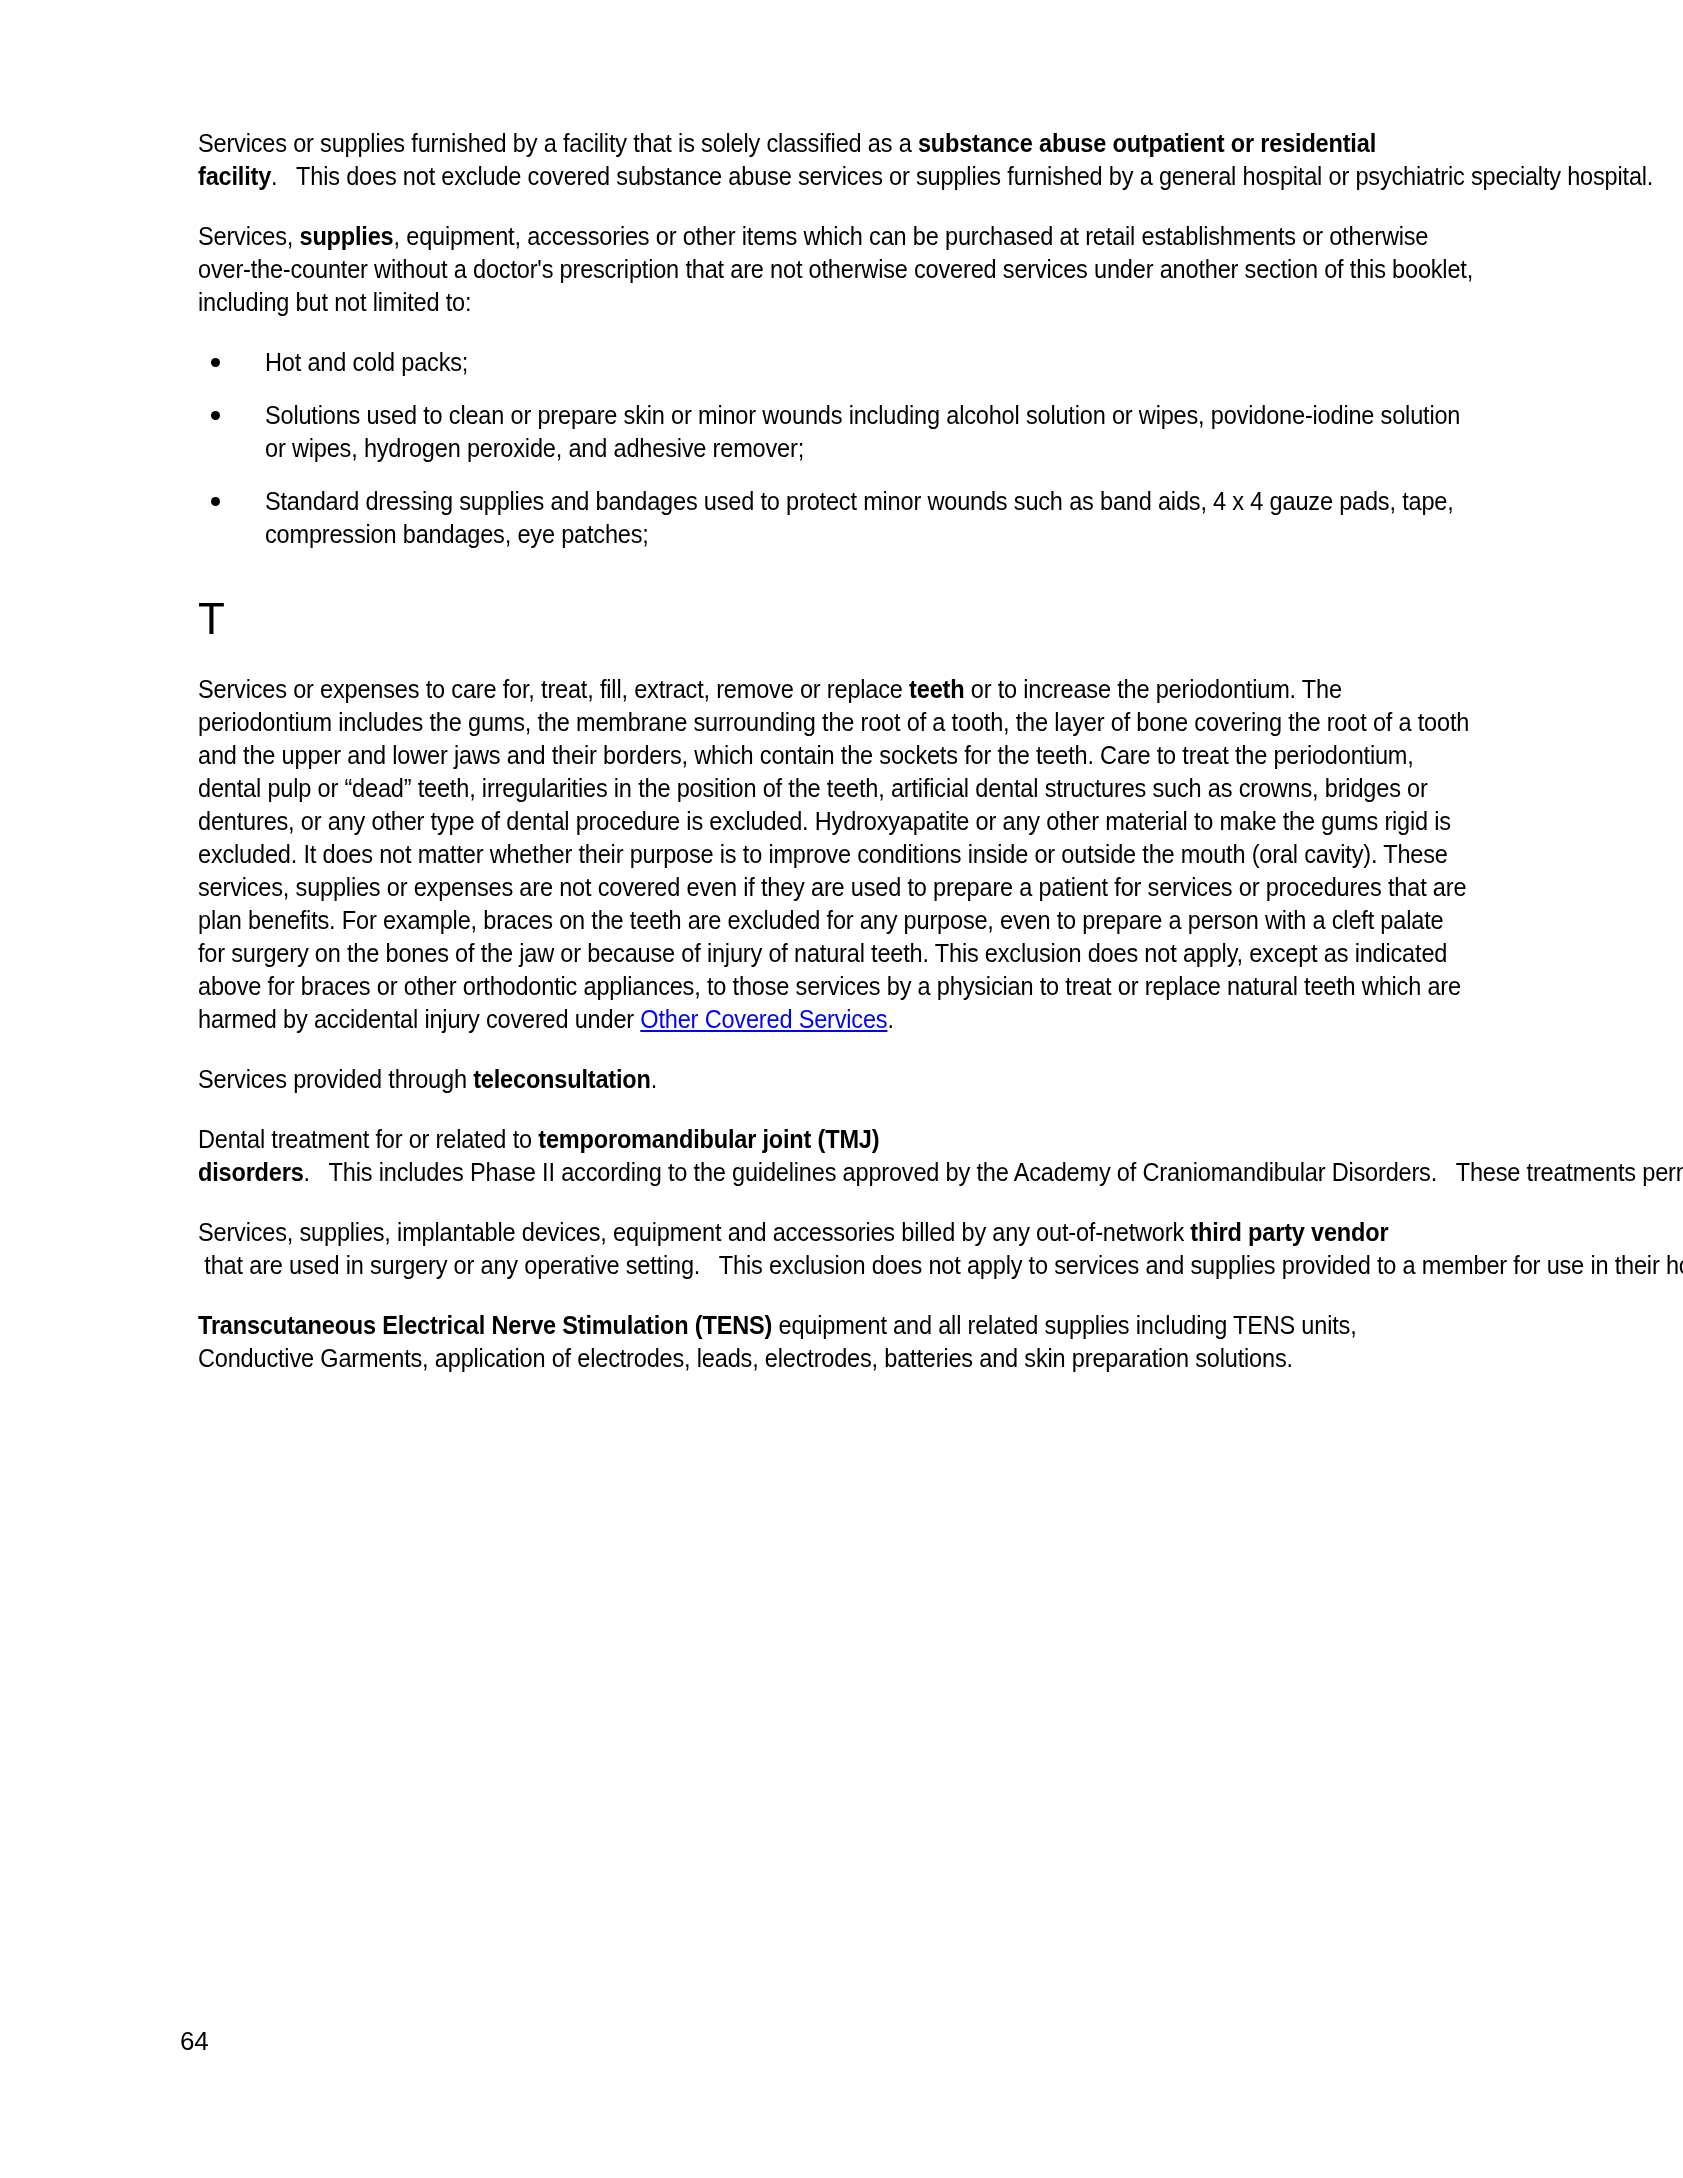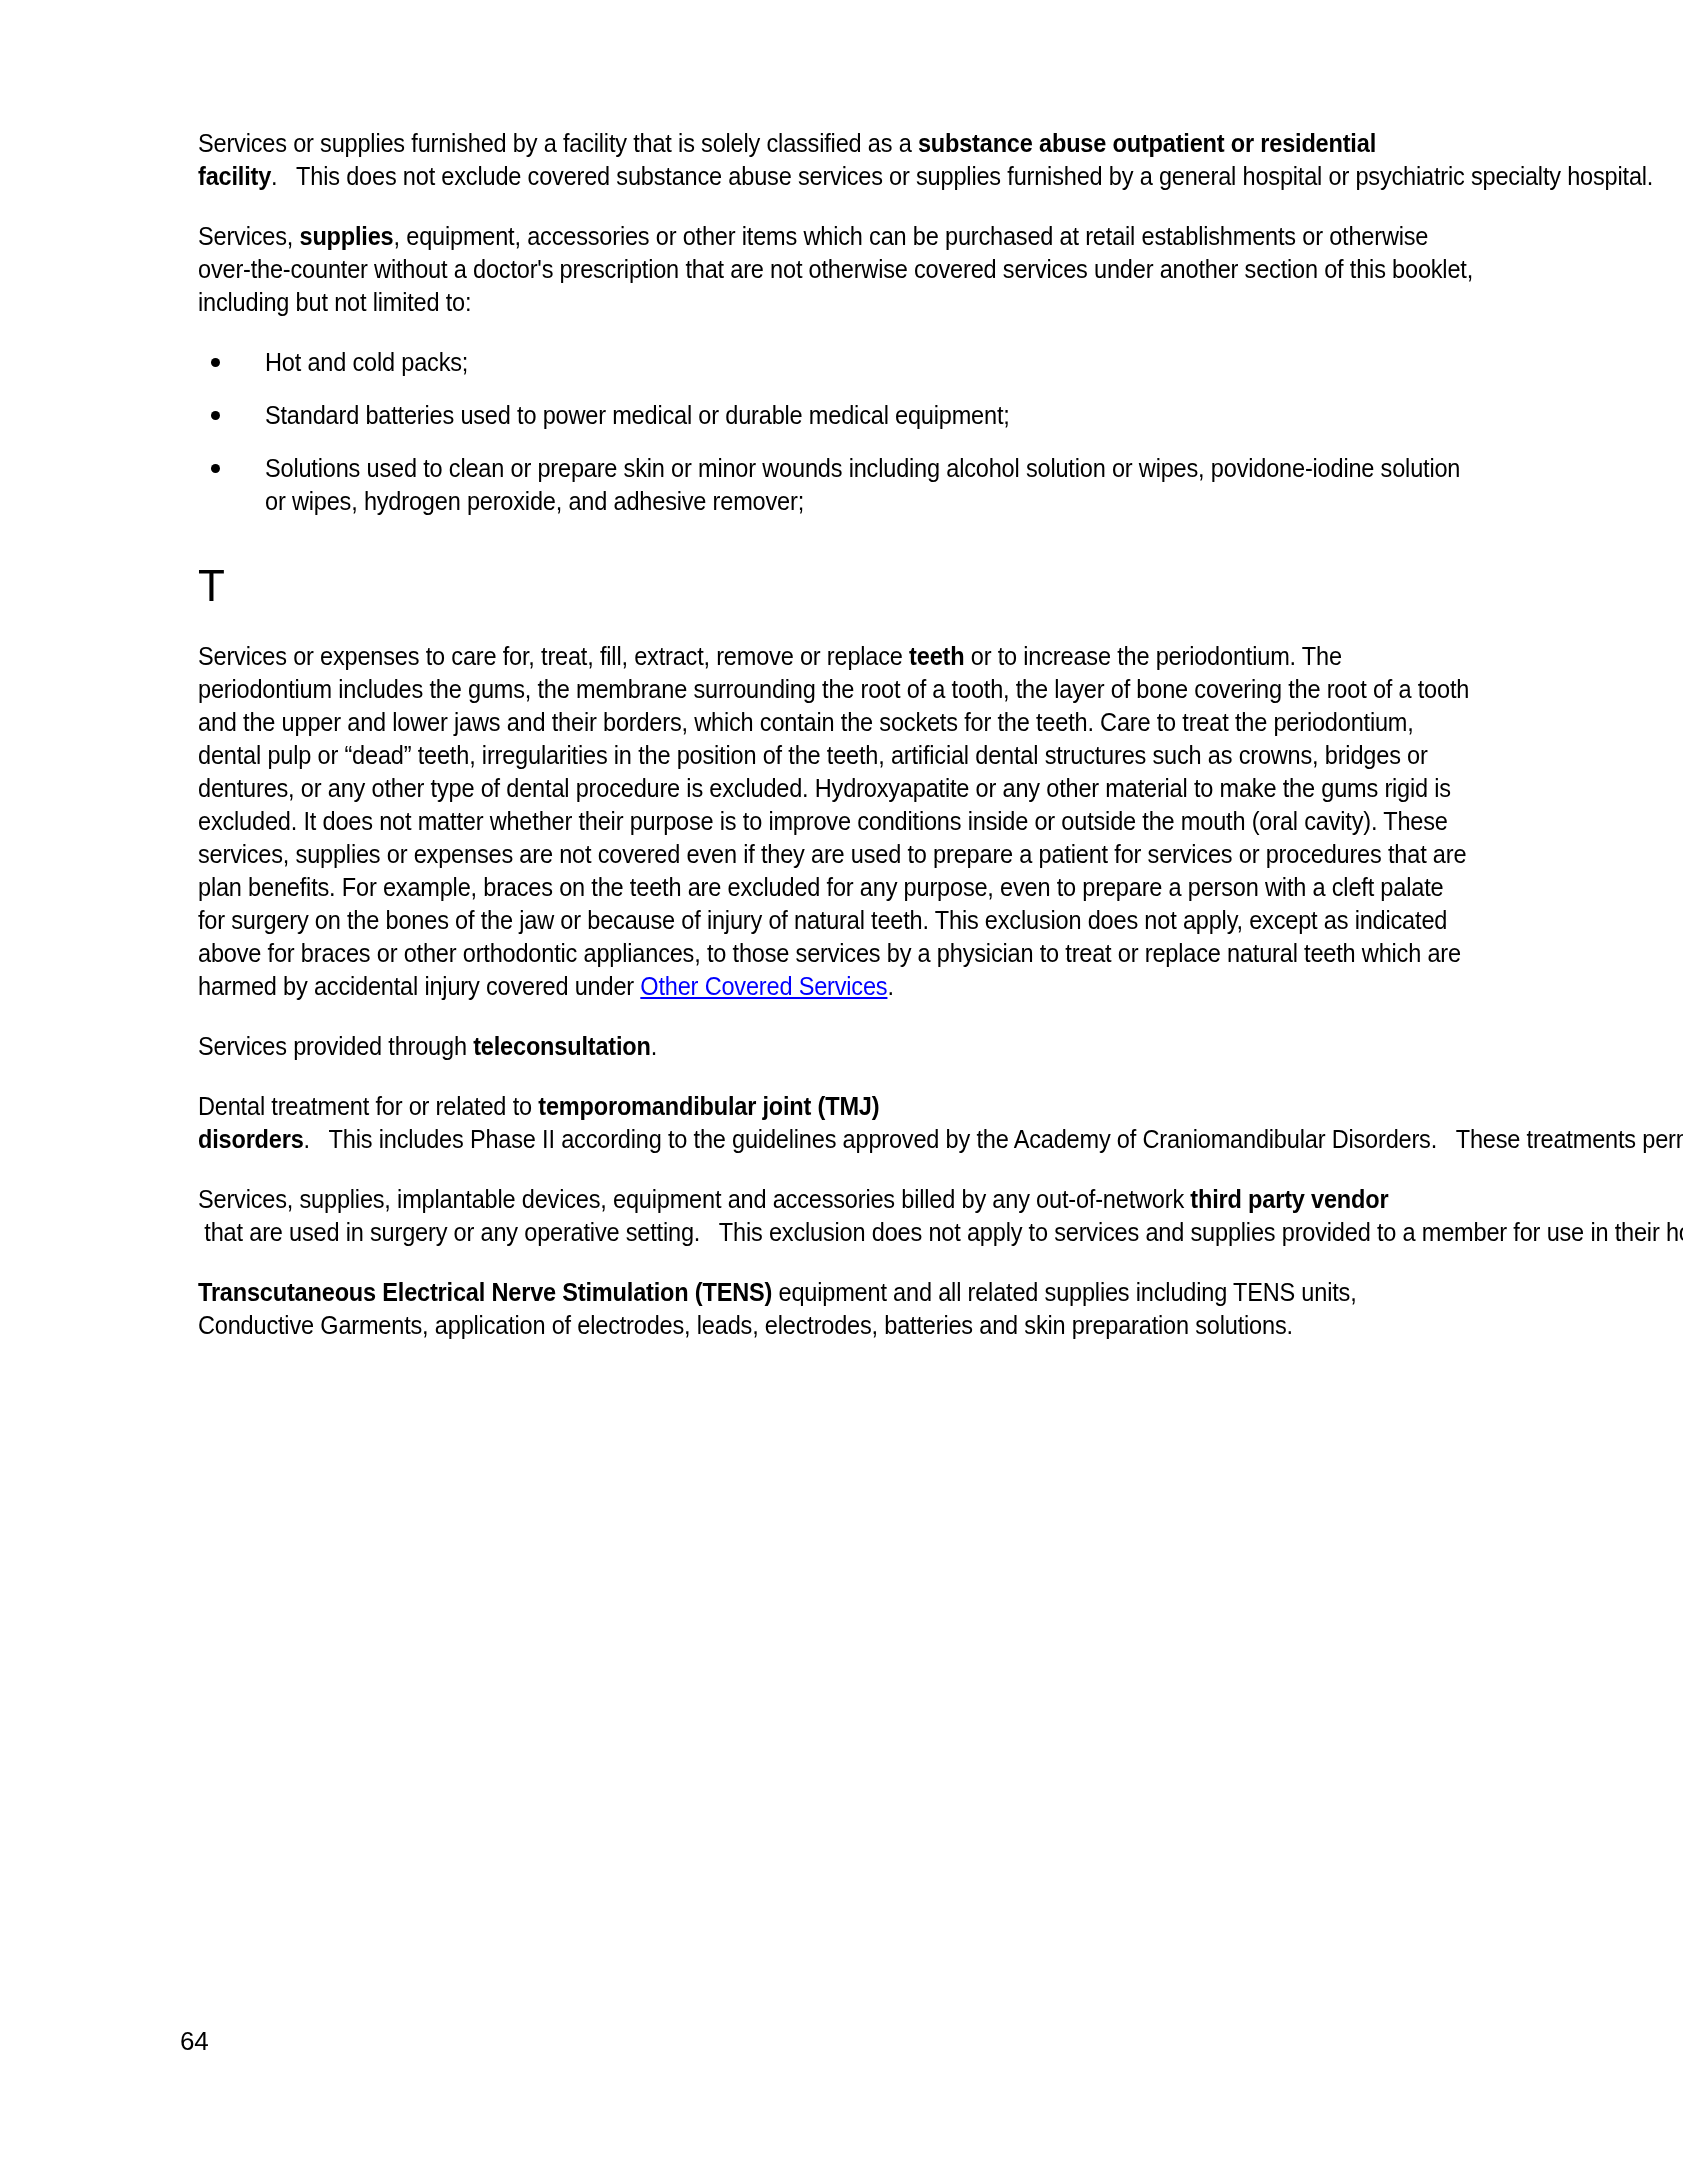--- a/index.html
+++ b/index.html
@@ -115,25 +115,25 @@
         <span class="squeeze"><span>Services, </span><b>supplies</b><span>, equipment, accessories or other items which can be purchased at retail establishments or otherwise over-the-counter without a doctor's prescription that are not otherwise covered services under another section of this booklet, including but not limited to:</span></span>
       </p>
 
     <ul class="bullets">
       <li>
         <span class="dot"></span>
         <span class="squeeze">Hot and cold packs;</span>
       </li>
       <li>
         <span class="dot"></span>
-        <span class="squeeze">Standard batteries used to power medical or durable medical equipment;</span>
+        <span class="squeeze">Solutions used to clean or prepare skin or minor wounds including alcohol solution or wipes, povidone-iodine solution or wipes, hydrogen peroxide, and adhesive remover;</span>
       </li>
       <li>
         <span class="dot"></span>
-        <span class="squeeze">Solutions used to clean or prepare skin or minor wounds including alcohol solution or wipes, povidone-iodine solution or wipes, hydrogen peroxide, and adhesive remover;</span>
+        <span class="squeeze">Standard dressing supplies and bandages used to protect minor wounds such as band aids, 4 x 4 gauze pads, tape, compression bandages, eye patches;</span>
       </li>
     </ul>
 
     <div class="section-letter">T</div>
 
     <p class="para">
         <span class="squeeze"><span>Services or expenses to care for, treat, fill, extract, remove or replace </span><b>teeth</b><span> or to increase the periodontium.   The periodontium includes the gums, the membrane surrounding the root of a tooth, the layer of bone covering the root of a tooth and the upper and lower jaws and their borders, which contain the sockets for the teeth.   Care to treat the periodontium, dental pulp or “dead” teeth, irregularities in the position of the teeth, artificial dental structures such as crowns, bridges or dentures, or any other type of dental procedure is excluded.   Hydroxyapatite or any other material to make the gums rigid is excluded.  It does not matter whether their purpose is to improve conditions inside or outside the mouth (oral cavity).  These services, supplies or expenses are not covered even if they are used to prepare a patient for services or procedures that are plan benefits.   For example, braces on the teeth are excluded for any purpose, even to prepare a person with a cleft palate for surgery on the bones of the jaw or because of injury of natural teeth.   This exclusion does not apply, except as indicated above for braces or other orthodontic appliances, to those services by a physician to treat or replace natural teeth which are harmed by accidental injury covered under </span><a class="doclink" href="#">Other Covered Services</a><span>.</span></span>
       </p>
 
     <p class="para">

